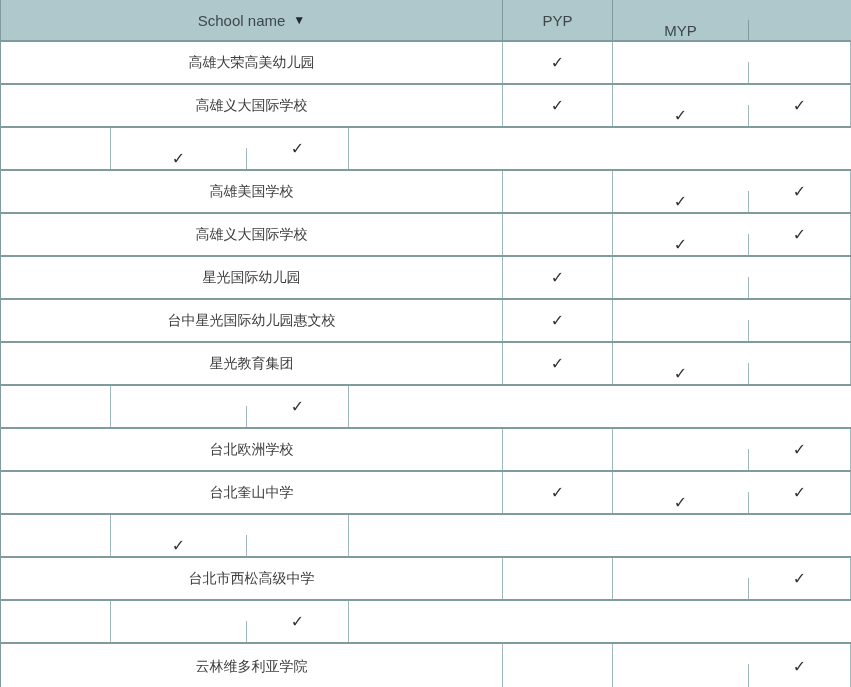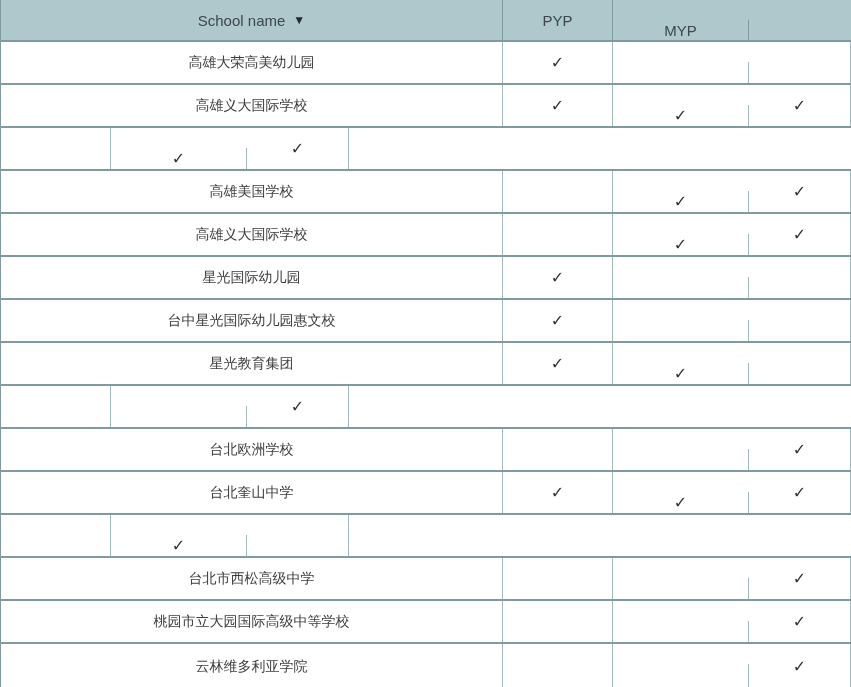--- a/index.html
+++ b/index.html
@@ -257,23 +257,20 @@
     </div>
     <div class="cell myp-col">
       <span class="check"></span>
     </div>
     <div class="cell dp-col">
       <span class="check">✓</span>
     </div>
   </div>
 
   <div class="row">
-    <div class="cell name-col">
-      <span>桃园市立大园国际高级中等学校</span>
-    </div>
     <div class="cell pyp-col">
       <span class="check"></span>
     </div>
     <div class="cell myp-col">
       <span class="check"></span>
     </div>
     <div class="cell dp-col">
       <span class="check">✓</span>
     </div>
   </div>

